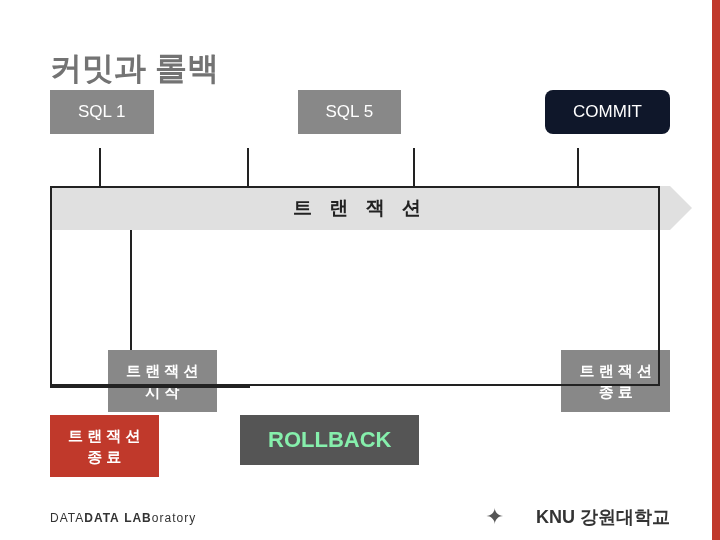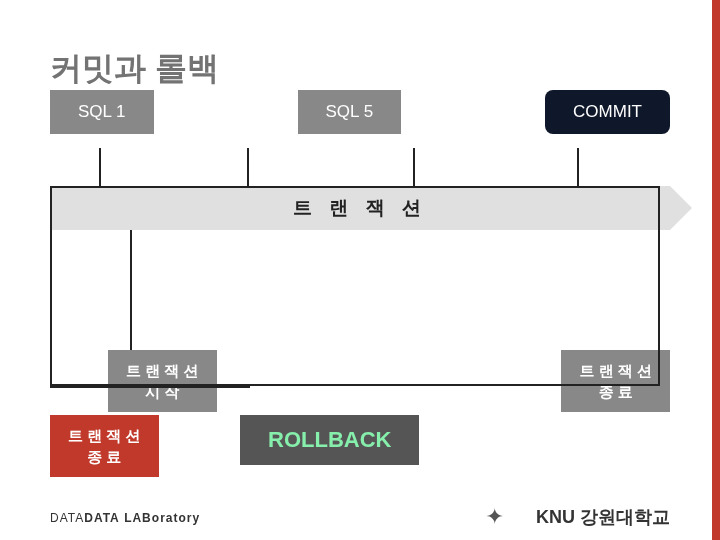--- a/index.html
+++ b/index.html
@@ -285,20 +285,20 @@
   <div>트 랜 잭 션</div>
   <div>종 료</div>
 </div>
 
 <div class="rollback-box">ROLLBACK</div>
 
 <div class="rollback-line"></div>
 
 <div class="footer">
   <span class="footer-text">
-    <span style="font-weight:normal;text-align:right;">DATA</span><span style="font-weight:900;">DATA</span> <span style="font-weight:900;text-align:right;">LAB</span><span style="font-weight:bold;margin-top:45px;">oratory</span>
+    <span style="font-weight:normal;text-align:right;">DATA</span><span style="font-weight:900;">DATA</span> <span style="font-weight:900;text-align:right;">LAB</span><span style="font-weight:normal;margin-top:45px;">oratory</span>
   </span>
 </div>
 
 <div class="footer-logo">
   <span class="logo-star">✦</span>
   <span class="logo-text">KNU 강원대학교</span>
 </div>
 
 </body></html>

